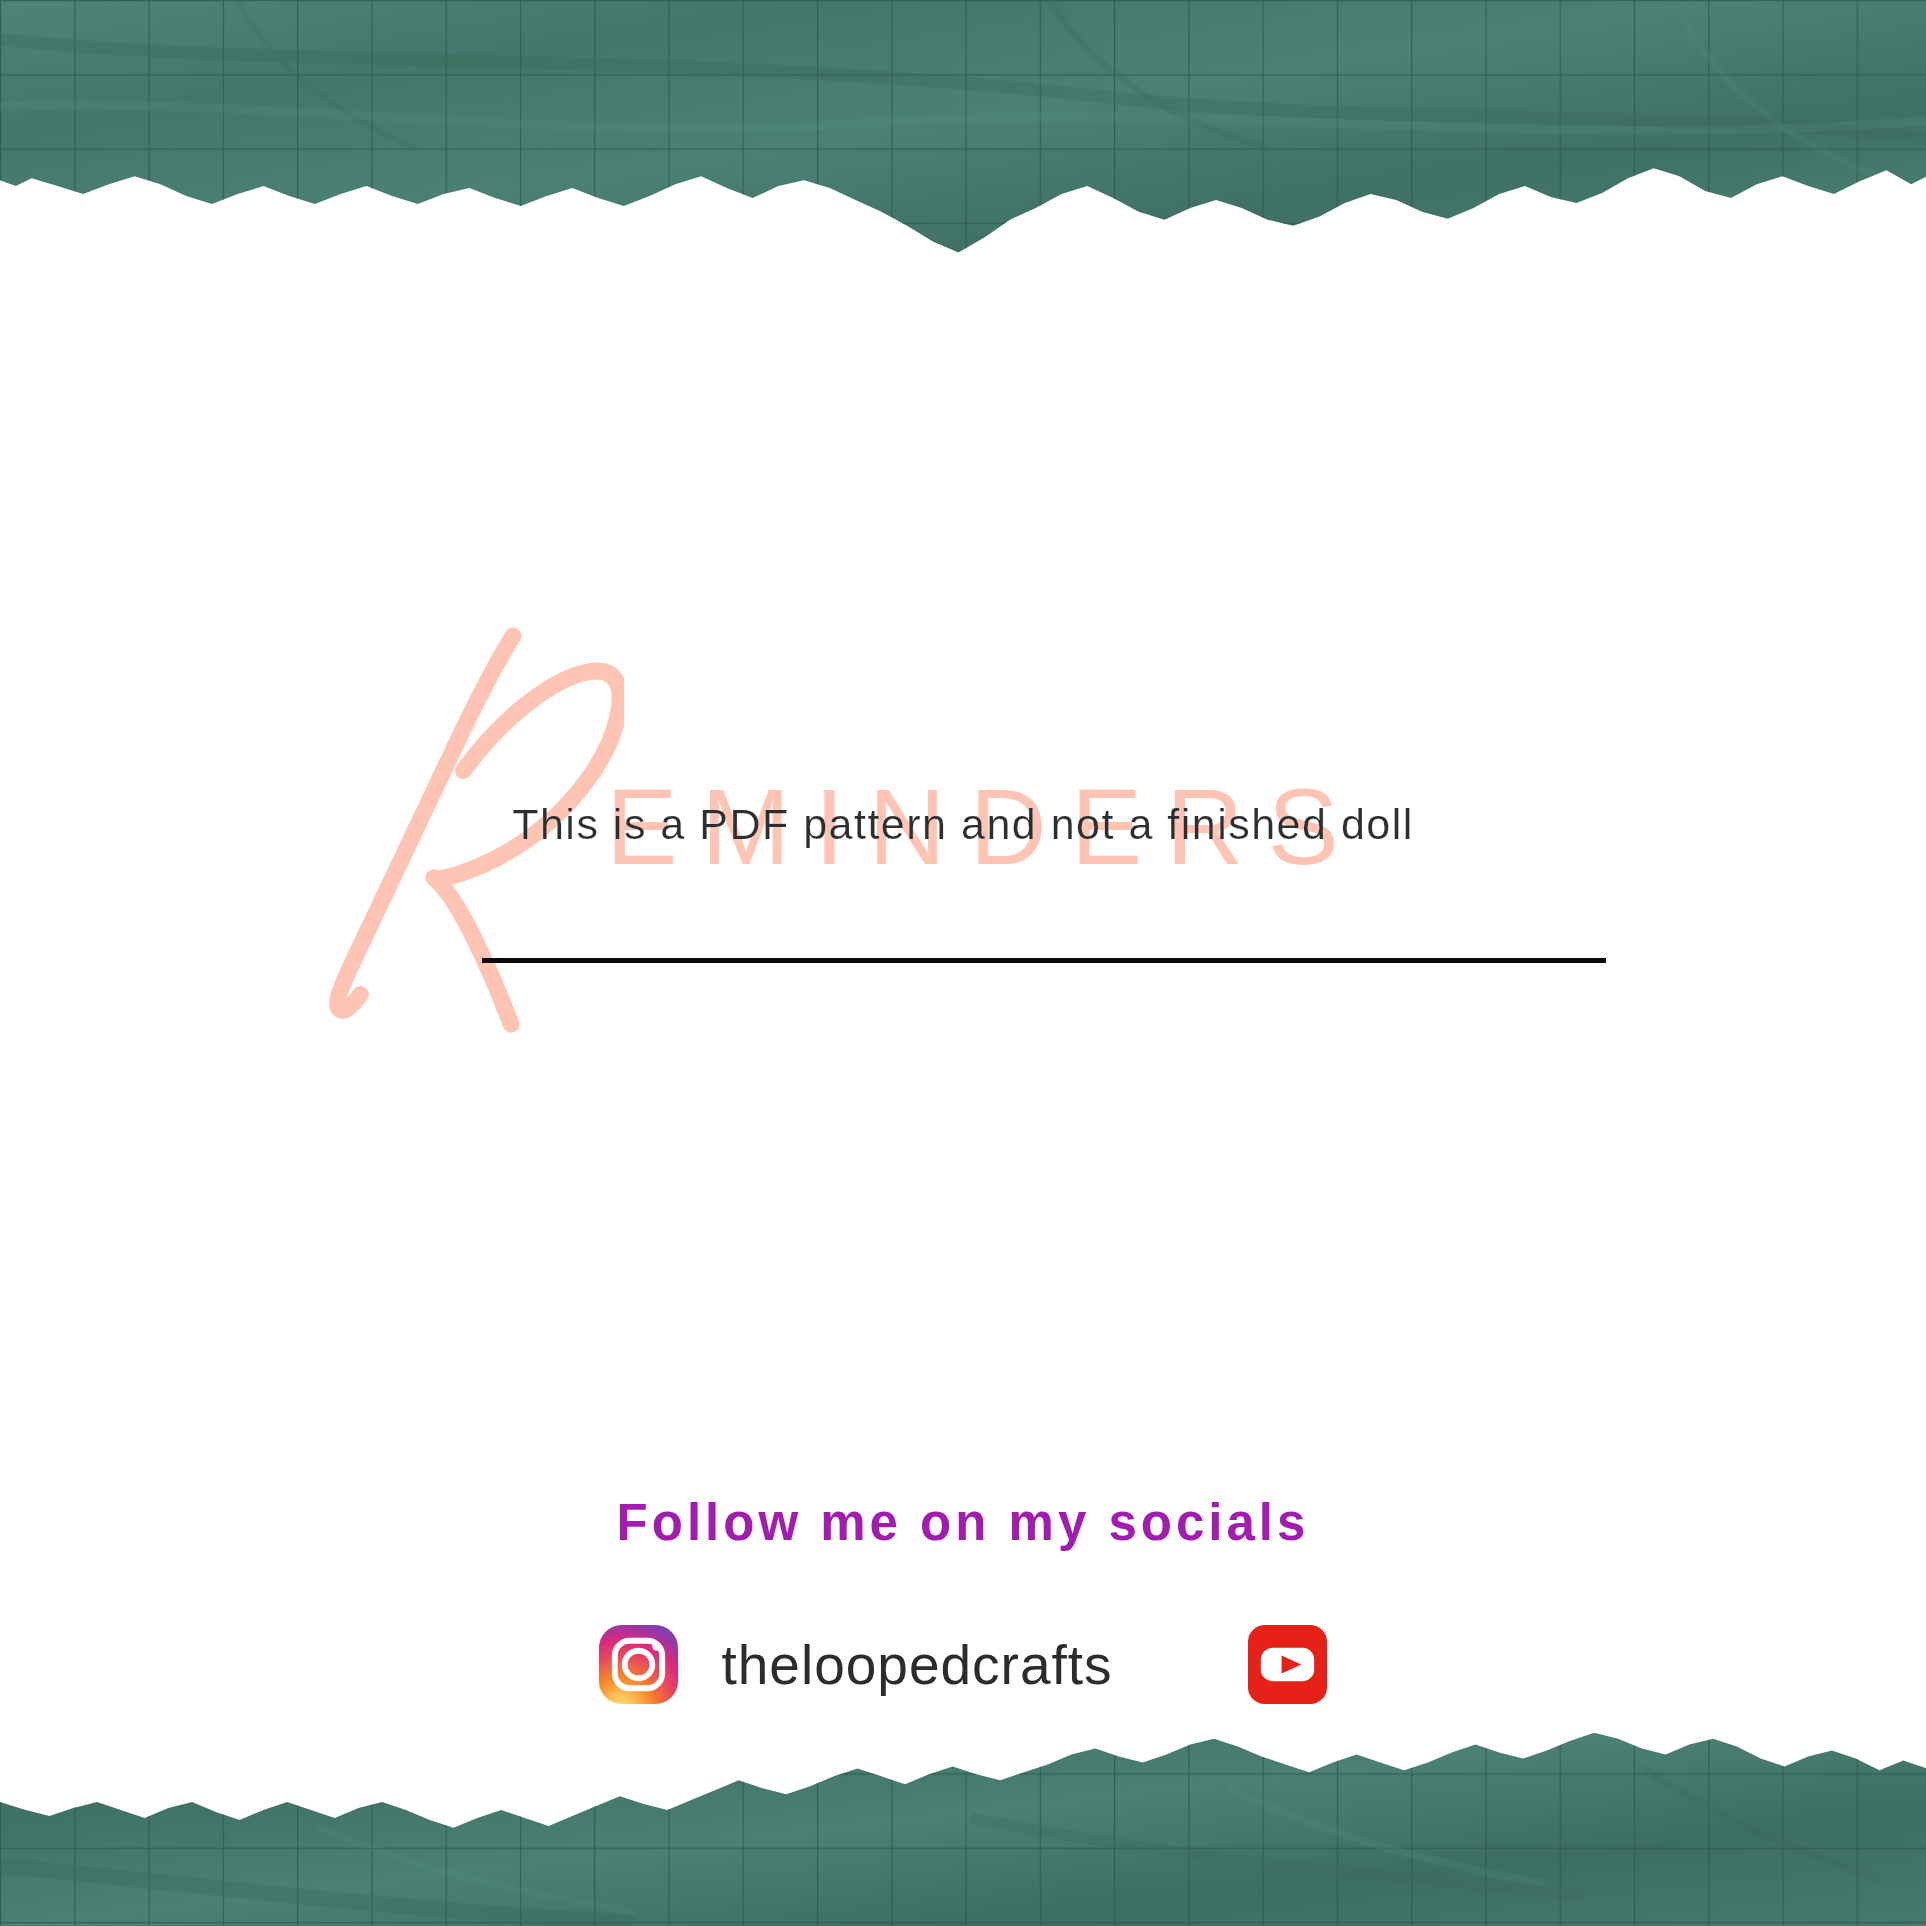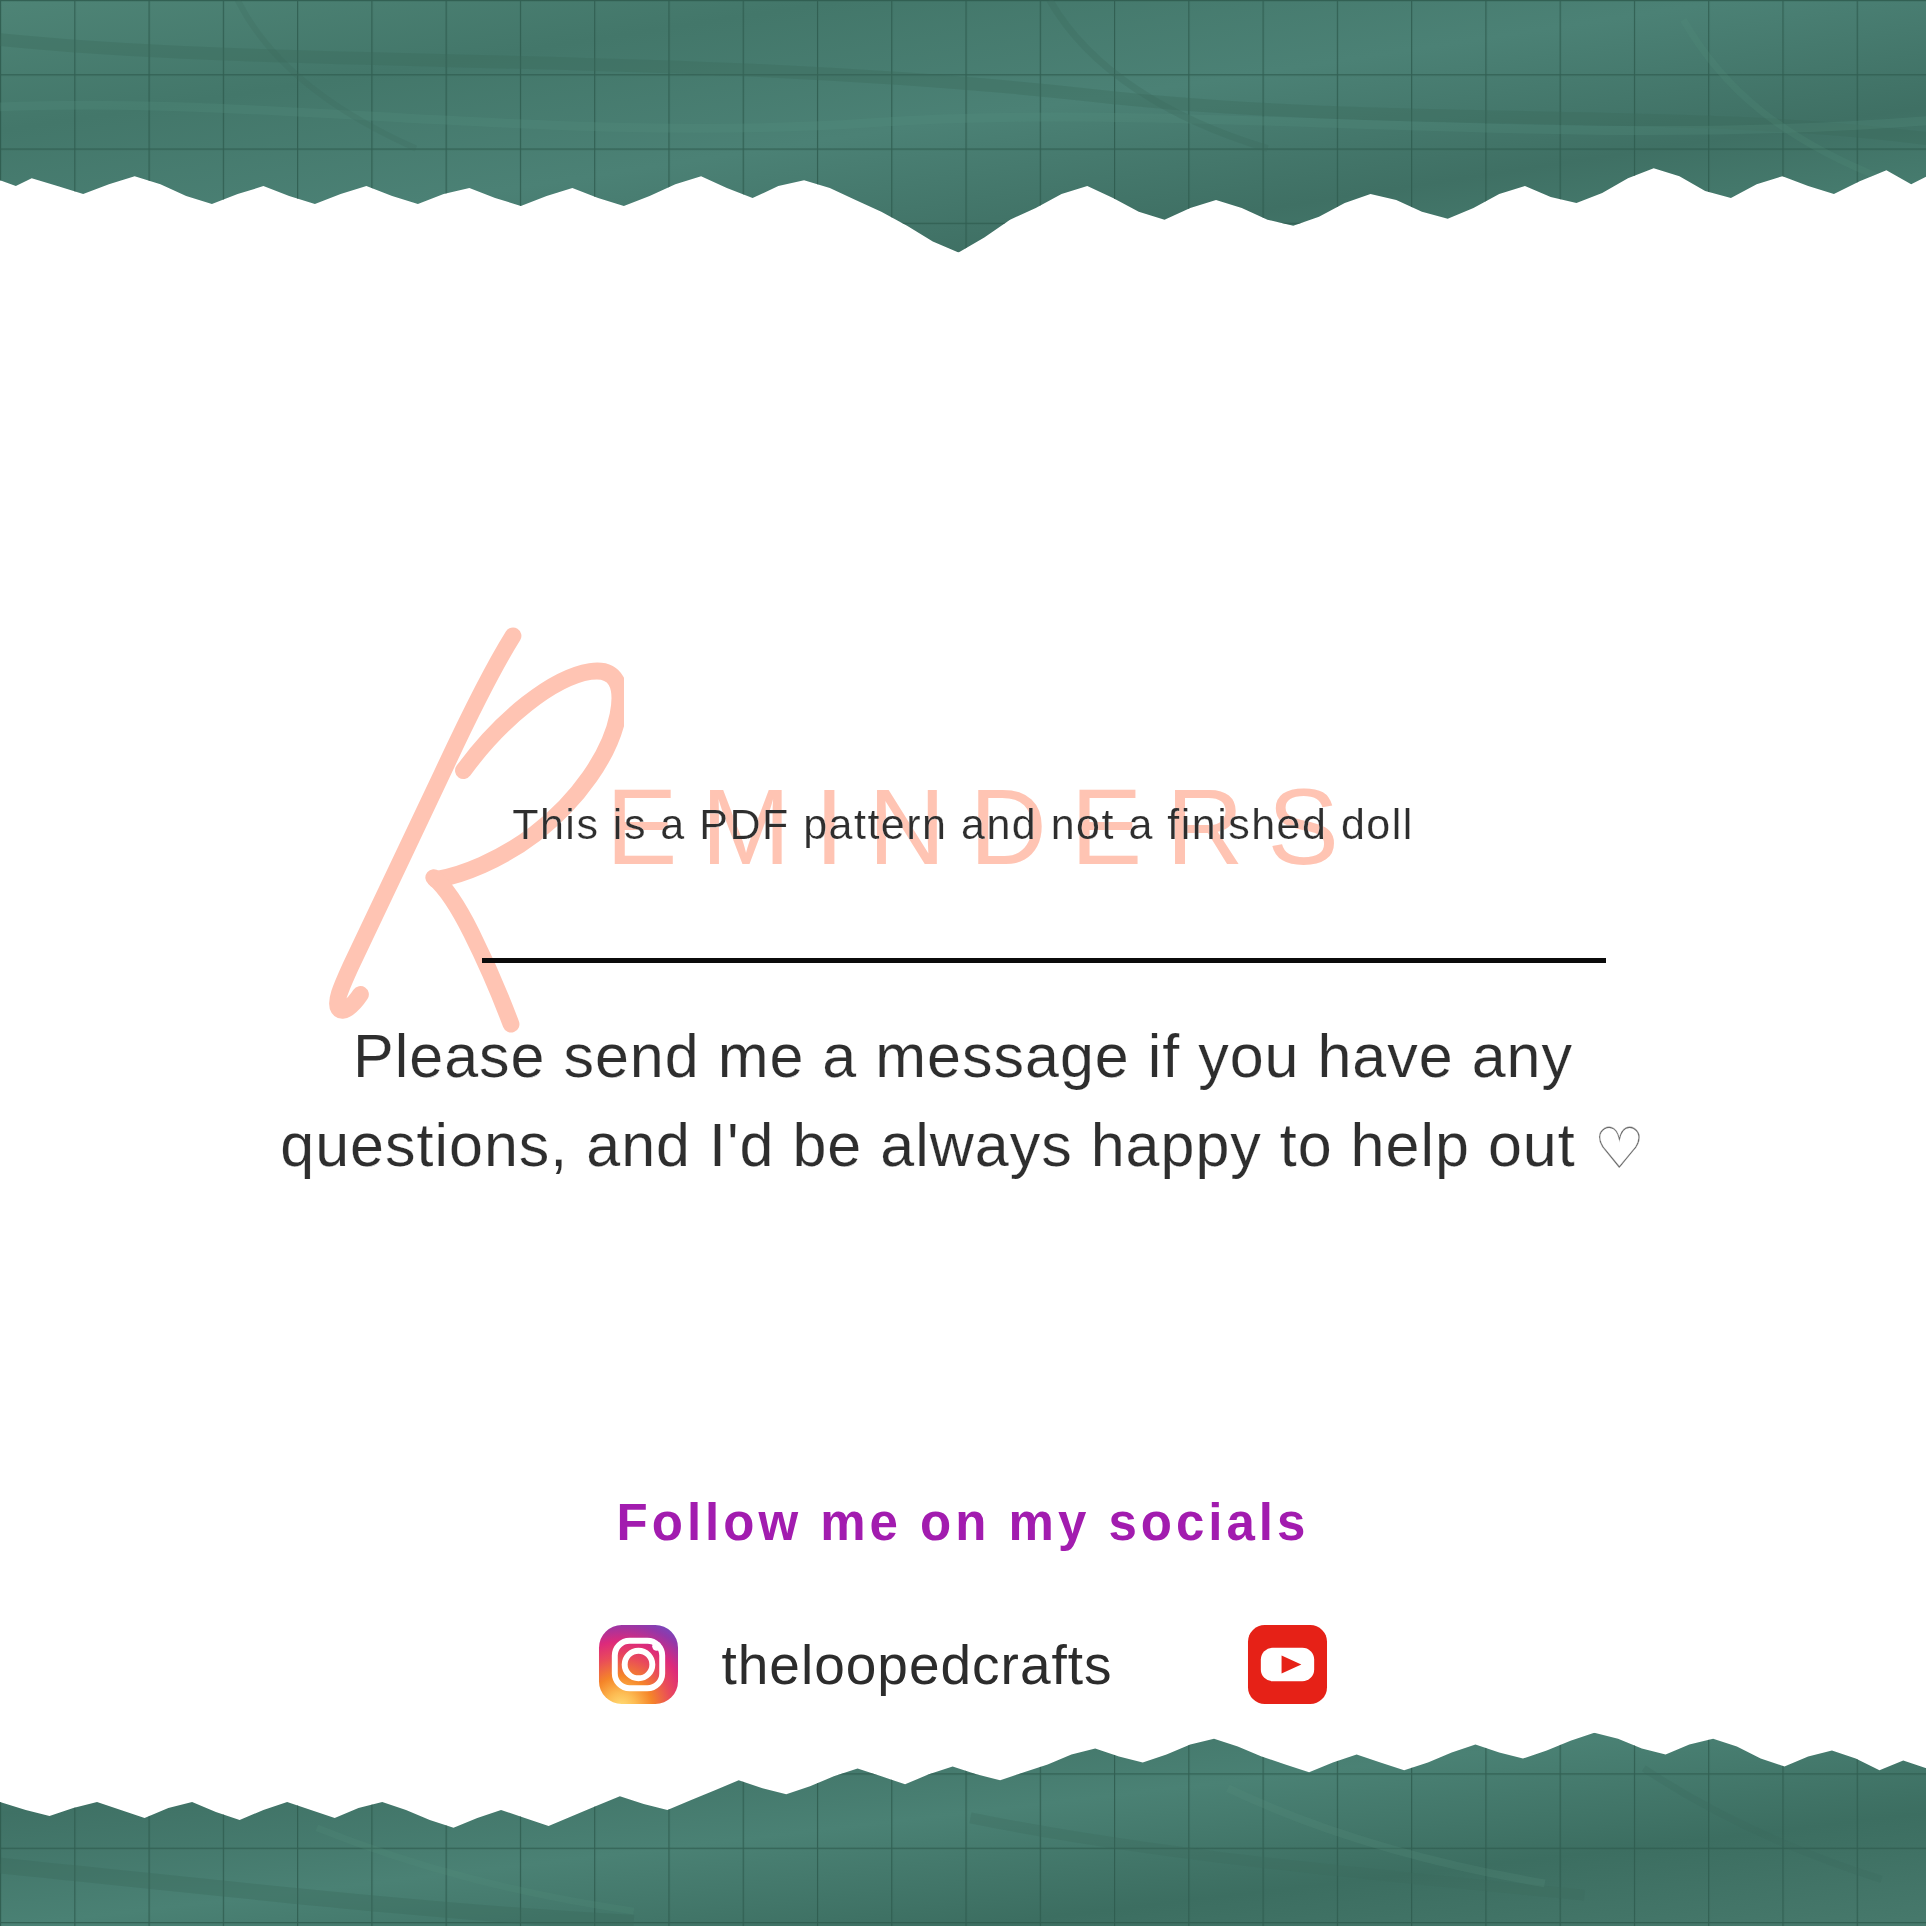--- a/index.html
+++ b/index.html
@@ -207,24 +207,20 @@
             <path d="M138 256 C150 266 162 284 176 312 C190 340 204 372 216 404"></path>
           </g>
         </svg>
       </div>
       <div class="title-word">EMINDERS</div>
       <div class="title-rule"></div>
     </div>
 
     <div class="para para-1">This is a PDF pattern and not a finished doll</div>
 
-    <div class="para para-2">
-      <span>Please send me a message if you have any questions, and I'd be always happy to help out</span>
-      <span class="heart">♡</span>
-    </div>
 
     <div class="socials-title">Follow me on my socials</div>
 
     <div class="socials-row">
 
       <div class="social">
         <span class="social-icon">
           <svg viewBox="0 0 82 82" xmlns="http://www.w3.org/2000/svg">
             <defs>
               <radialGradient id="igGrad" cx="28%" cy="104%" r="132%">

